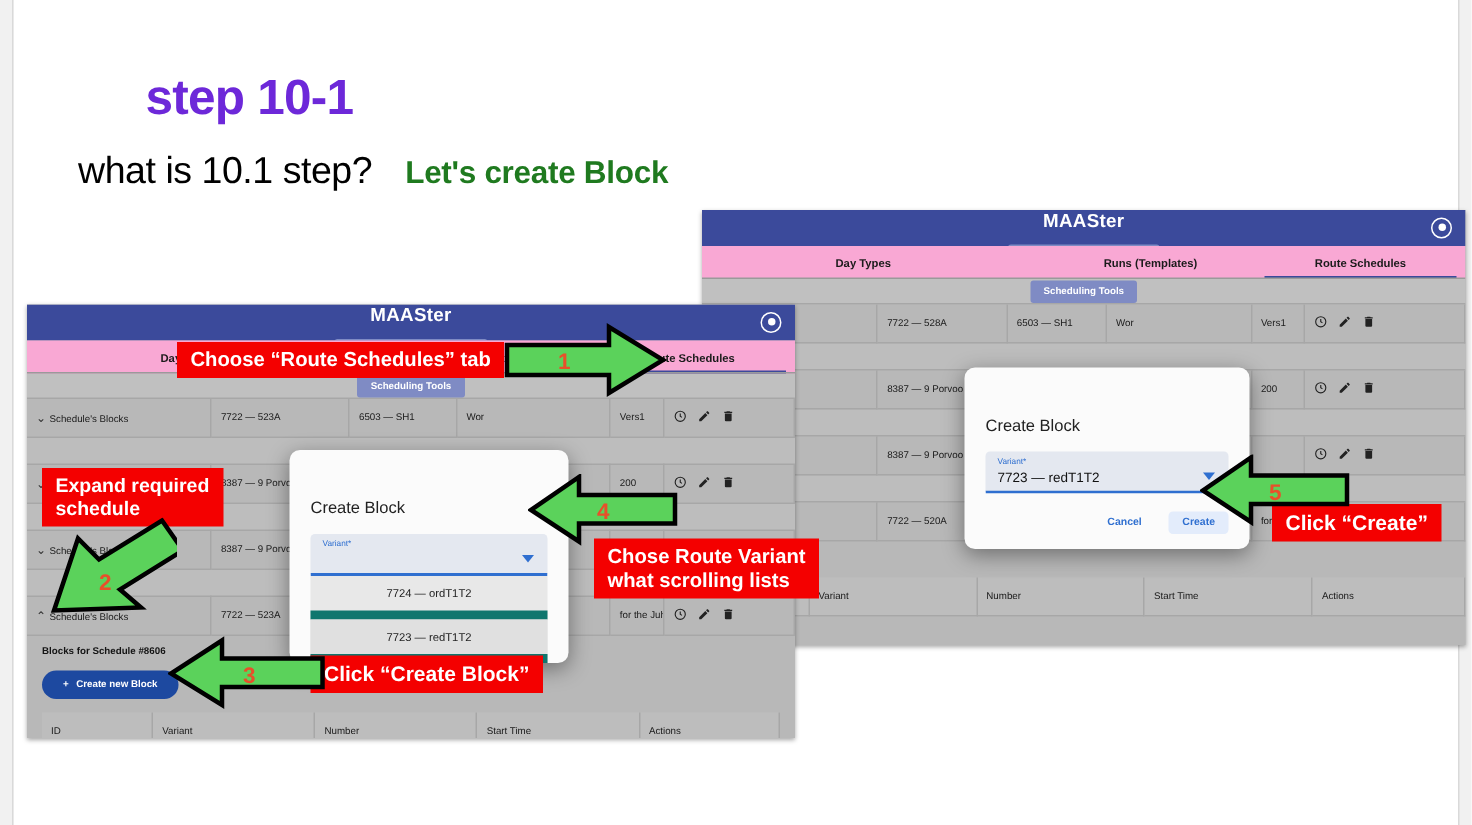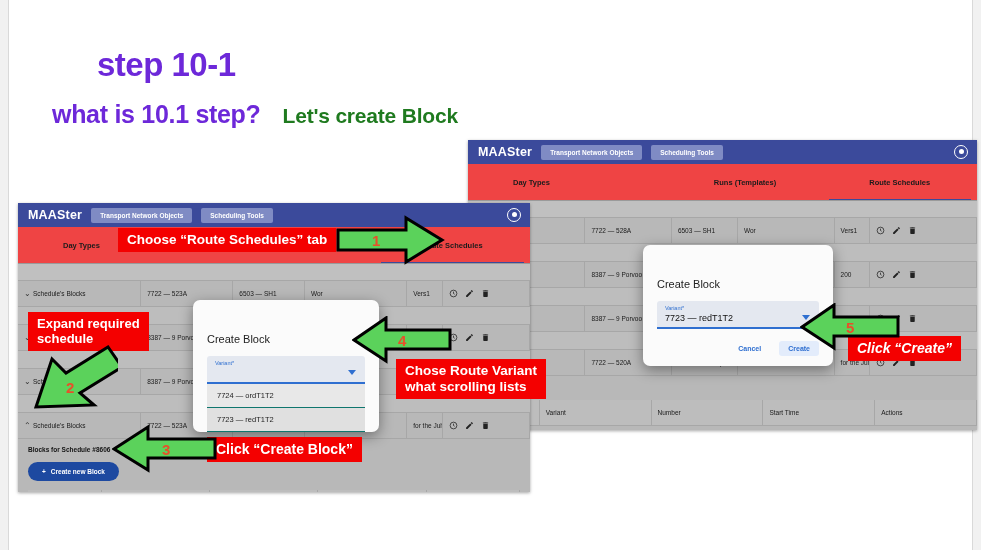--- a/index.html
+++ b/index.html
@@ -10,35 +10,35 @@
   }
   .page-edge-left{position:absolute;left:0;top:0;width:8px;height:550px;background:#f1f1f1;border-right:1px solid #d9d9d9;}
   .page-edge-right{position:absolute;right:0;top:0;width:8px;height:550px;background:#f1f1f1;border-left:1px solid #d9d9d9;}
 
   
   .slide-title{
     position:absolute;left:52px;top:46px;
     font-size:33px;font-weight:bold;color:#6d28d9;letter-spacing:-0.5px;margin-left:45px;
   }
   .slide-sub-row{position:absolute;left:52px;top:100px;display:flex;align-items:baseline;gap:22px;}
-  .slide-sub{font-size:25px;font-weight:bold;color:#6d28d9;letter-spacing:-0.3px;}
+  .slide-sub{font-size:25px;font-weight:normal;color:#000000;letter-spacing:-0.3px;}
   .slide-sub-green{font-size:21px;font-weight:bold;color:#1f7a1f;letter-spacing:-0.2px;}
 
   
   .app-window{position:absolute;background:#b8b8b8;overflow:hidden;box-shadow:0 1px 3px rgba(0,0,0,.35);}
   .win-a{left:18px;top:203px;width:512px;height:289px;}
   .win-b{left:468px;top:140px;width:509px;height:290px;background:#b8b8b8;}
 
-  .topbar{height:24px;background:#3b4a9b;display:flex;align-items:center;padding:0 10px;gap:9px;position:relative;}
+  .topbar{height:24px;background:#3b4a9b;display:flex;align-items:center;padding:0 10px;gap:9px;position:relative;flex-direction:column;}
   .brand{color:#fff;font-size:12.5px;font-weight:bold;letter-spacing:.2px;}
   .navbtn{background:#7f8bc4;color:#fff;font-size:6.5px;font-weight:bold;padding:4px 9px;border-radius:2px;white-space:nowrap;}
   .acct-icon{position:absolute;right:9px;top:50%;transform:translateY(-50%);width:12px;height:12px;border-radius:50%;border:1.4px solid #fff;display:flex;align-items:center;justify-content:center;}
   .acct-icon::after{content:"";width:5px;height:5px;border-radius:50%;background:#fff;margin-top:-2px;}
 
-  .tabsbar{height:37px;background:#ef4444;display:flex;align-items:center;position:relative;}
+  .tabsbar{height:22px;background:#f9a8d4;display:flex;align-items:center;position:relative;padding-left:44px;}
   .tab{flex:1;text-align:center;font-size:7.5px;color:#1b1b1b;font-weight:bold;position:relative;height:100%;display:flex;align-items:center;justify-content:center;}
   .tab.first{justify-content:flex-start;padding-left:45px;}
   .tab.active::after{content:"";position:absolute;left:4%;right:4%;bottom:0;height:2px;background:#3b4a9b;}
   .tabs-underline{position:absolute;left:0;right:0;bottom:0;height:1px;background:#9a9a9a;}
 
   .filler-strip{height:16px;background:#c0c0c0;border-bottom:1px solid #a7a7a7;}
 
   table.grid{width:100%;border-collapse:collapse;table-layout:fixed;}
   table.grid td,table.grid th{
     font-size:6.5px;color:#1a1a1a;border-bottom:1px solid #a7a7a7;border-right:1px solid #a7a7a7;
@@ -56,21 +56,21 @@
   .blocks-table{margin-top:9px;background:#bdbdbd;}
 
   
   .dialog{position:absolute;background:#fbfbfb;border-radius:7px;box-shadow:0 4px 14px rgba(0,0,0,.4);padding:12px 14px 10px 14px;}
   .dlg-title{font-size:11px;color:#222;margin-bottom:11px;margin-top:21px;}
   .select-field{background:#e4e8f0;border-bottom:2px solid #2f6fd0;padding:4px 8px 3px 8px;position:relative;border-radius:3px 3px 0 0;}
   .select-label{font-size:5.5px;color:#2f6fd0;}
   .select-value{font-size:9px;color:#111;margin-top:2px;height:11px;}
   .caret{position:absolute;right:9px;top:14px;width:0;height:0;border-left:4px solid transparent;border-right:4px solid transparent;border-top:5px solid #2f6fd0;}
   .option-list{background:#e8e8e8;}
-  .option{font-size:7.5px;color:#222;padding:7px 10px;border-bottom:1px solid #0f766e;}
+  .option{font-size:7.5px;color:#222;padding:7px 10px;border-bottom:6px solid #0f766e;text-align:center;}
   .option.alt{background:#e0e0e0;}
   .dlg-actions{display:flex;justify-content:flex-end;gap:12px;margin-top:12px;}
   .btn-cancel{font-size:7px;color:#2f6fd0;font-weight:bold;padding:4px 6px;}
   .btn-create{font-size:7px;color:#2f6fd0;font-weight:bold;padding:4px 9px;border-radius:3px;background:#e3ecfb;}
 
   
   .callout{position:absolute;background:#f40000;color:#ffffff;font-weight:bold;padding:4px 9px;line-height:1.18;white-space:pre-line;}
   .arrow{position:absolute;}
 </style>
 </head>
@@ -378,17 +378,17 @@
   <text x="50" y="31" fill="#e8502a" font-size="15" font-weight="bold" font-family="Liberation Sans, sans-serif">3</text>
 </svg>
 
 <div class="callout" style="left:396px;top:359px;font-size:13.5px;">Chose Route Variant
 what scrolling lists</div>
 <svg class="arrow" style="left:352px;top:316px;" width="100" height="48">
   <polygon points="98,14 34,14 34,2 2,24 34,45 34,33 98,33" fill="#5bd25b" stroke="#000" stroke-width="3"></polygon>
   <text x="46" y="30" fill="#e8502a" font-size="15" font-weight="bold" font-family="Liberation Sans, sans-serif">4</text>
 </svg>
 
-<div class="callout" style="left:848px;top:336px;font-size:14px;font-style:italic;">Click  “Create”</div>
+<div class="callout" style="left:848px;top:336px;font-size:14px;">Click  “Create”</div>
 <svg class="arrow" style="left:800px;top:303px;" width="100" height="48">
   <polygon points="98,14 34,14 34,2 2,24 34,45 34,33 98,33" fill="#5bd25b" stroke="#000" stroke-width="3"></polygon>
   <text x="46" y="30" fill="#e8502a" font-size="15" font-weight="bold" font-family="Liberation Sans, sans-serif">5</text>
 </svg>
 
 </body></html>

